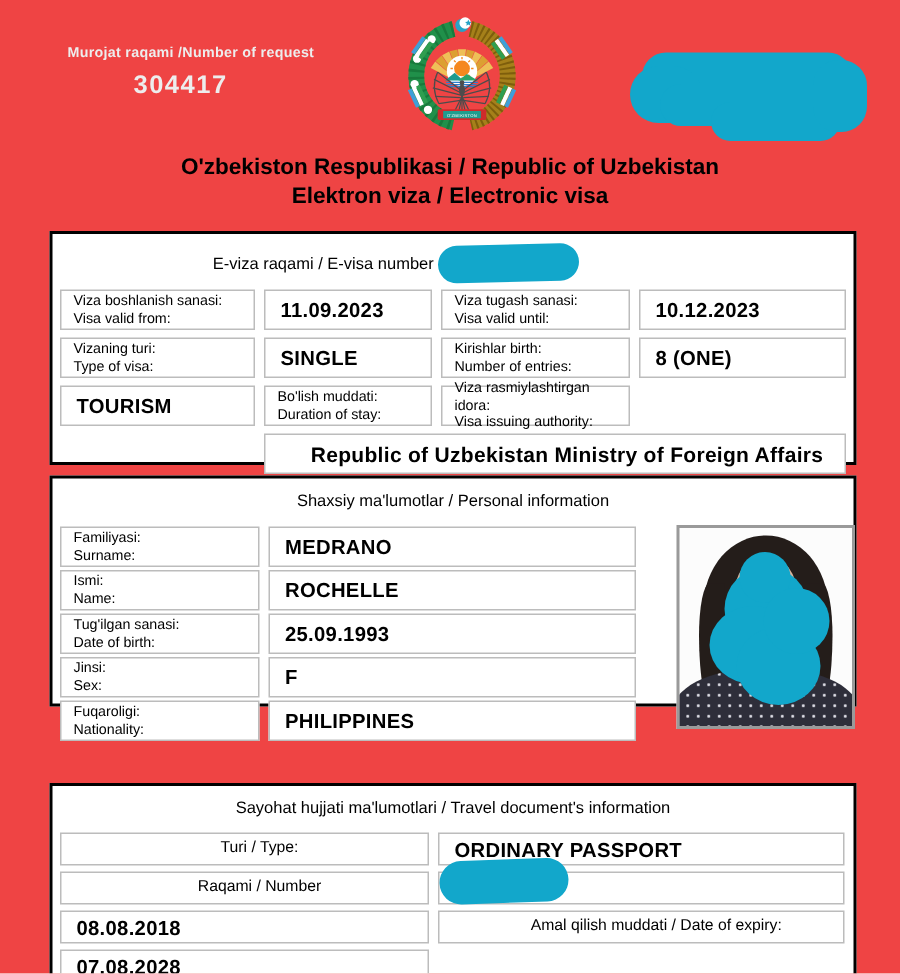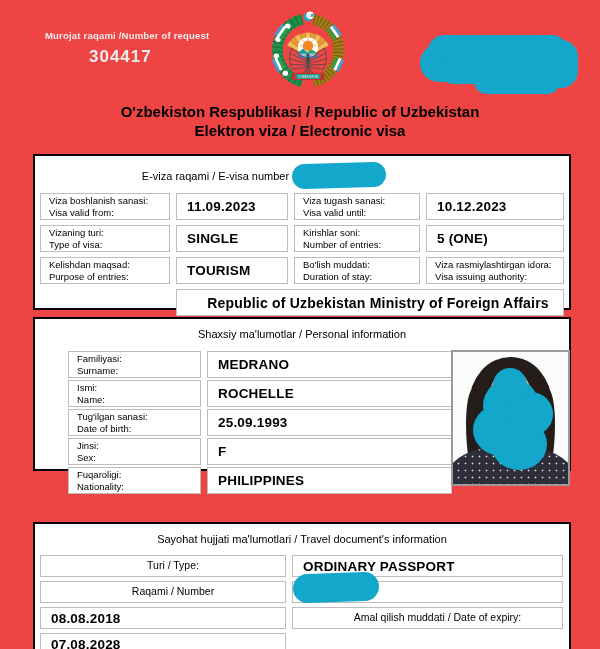--- a/index.html
+++ b/index.html
@@ -41,21 +41,21 @@
   .label-cell{display:flex;flex-direction:column;justify-content:center;
               padding:2px 4px 2px 8px;font-size:9.5px;line-height:11.5px;}
   .value-cell{display:flex;align-items:center;padding-left:10px;
               font-weight:bold;font-size:13.5px;letter-spacing:.2px;}
 
   .grid1{display:grid;grid-template-columns:130px 112px 126px 1fr;gap:5px 6px;
          grid-auto-rows:27px;padding:0 5px;margin-top:5px;}
   .authority-value{grid-column:2 / 5;justify-content:center;padding-left:16px;font-size:14px;}
 
   .grid2{display:grid;grid-template-columns:133px 245px;gap:2px 6px;
-         grid-auto-rows:27px;padding:0 5px;margin-top:11px;width:400px;margin-left:28px;}
+         grid-auto-rows:27px;padding:0 5px;margin-top:11px;width:400px;}
 
   .grid3{display:grid;grid-template-columns:246px 1fr;gap:4px 6px;
          grid-auto-rows:22px;padding:0 6px 0 5px;margin-top:10px;}
   .label-single{flex-direction:row;align-items:center;font-size:10.5px;padding-left:24px;}
 
   
   .photo{position:absolute;left:416px;top:31px;width:119px;height:136px;
          border:2px solid var(--photo-border,#9a9a9a);box-sizing:border-box;
          background:#fcfcfc;overflow:hidden;}
   .hair{position:absolute;left:14%;top:4%;width:72%;height:58%;background:#241d1a;
@@ -209,29 +209,25 @@
         <span>Visa valid until:</span>
       </div>
       <div class="cell value-cell">10.12.2023</div>
 
       <div class="cell label-cell">
         <span>Vizaning turi:</span>
         <span>Type of visa:</span>
       </div>
       <div class="cell value-cell">SINGLE</div>
       <div class="cell label-cell">
-        <span>Kirishlar soni:</span>
+        <span>Kirishlar birth:</span>
         <span>Number of entries:</span>
       </div>
-      <div class="cell value-cell">5 (ONE)</div>
-
-      <div class="cell label-cell">
-        <span>Kelishdan maqsad:</span>
-        <span>Purpose of entries:</span>
-      </div>
+      <div class="cell value-cell">8 (ONE)</div>
+
       <div class="cell value-cell">TOURISM</div>
       <div class="cell label-cell">
         <span>Bo'lish muddati:</span>
         <span>Duration of stay:</span>
       </div>
 
       <div class="cell label-cell">
         <span>Viza rasmiylashtirgan idora:</span>
         <span>Visa issuing authority:</span>
       </div>

